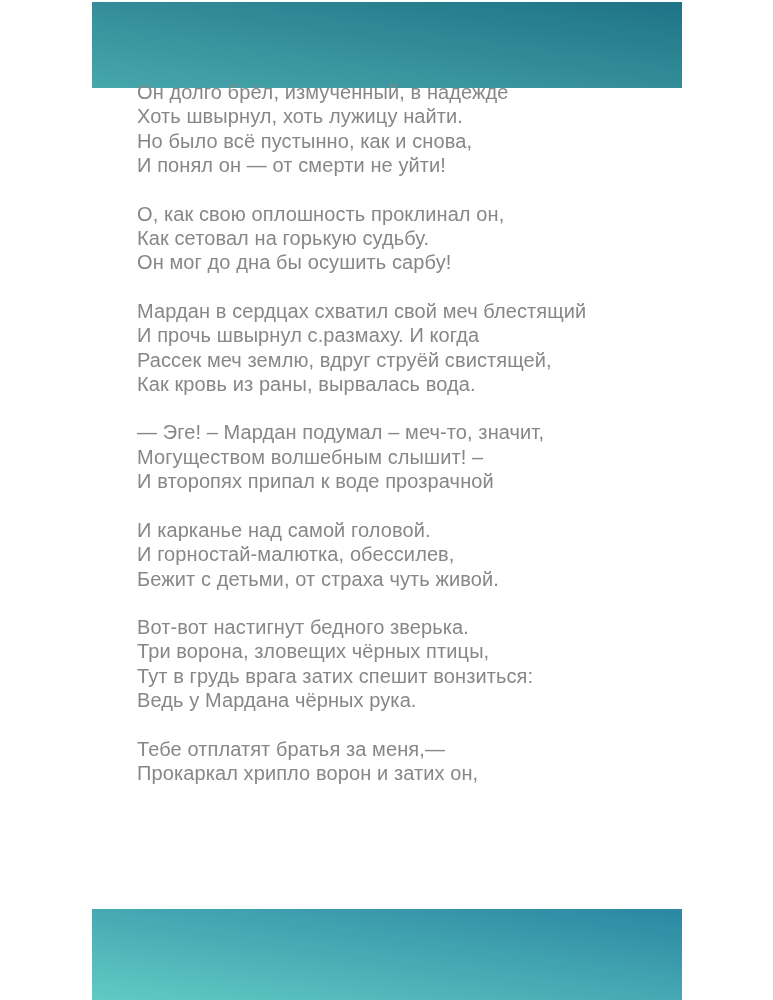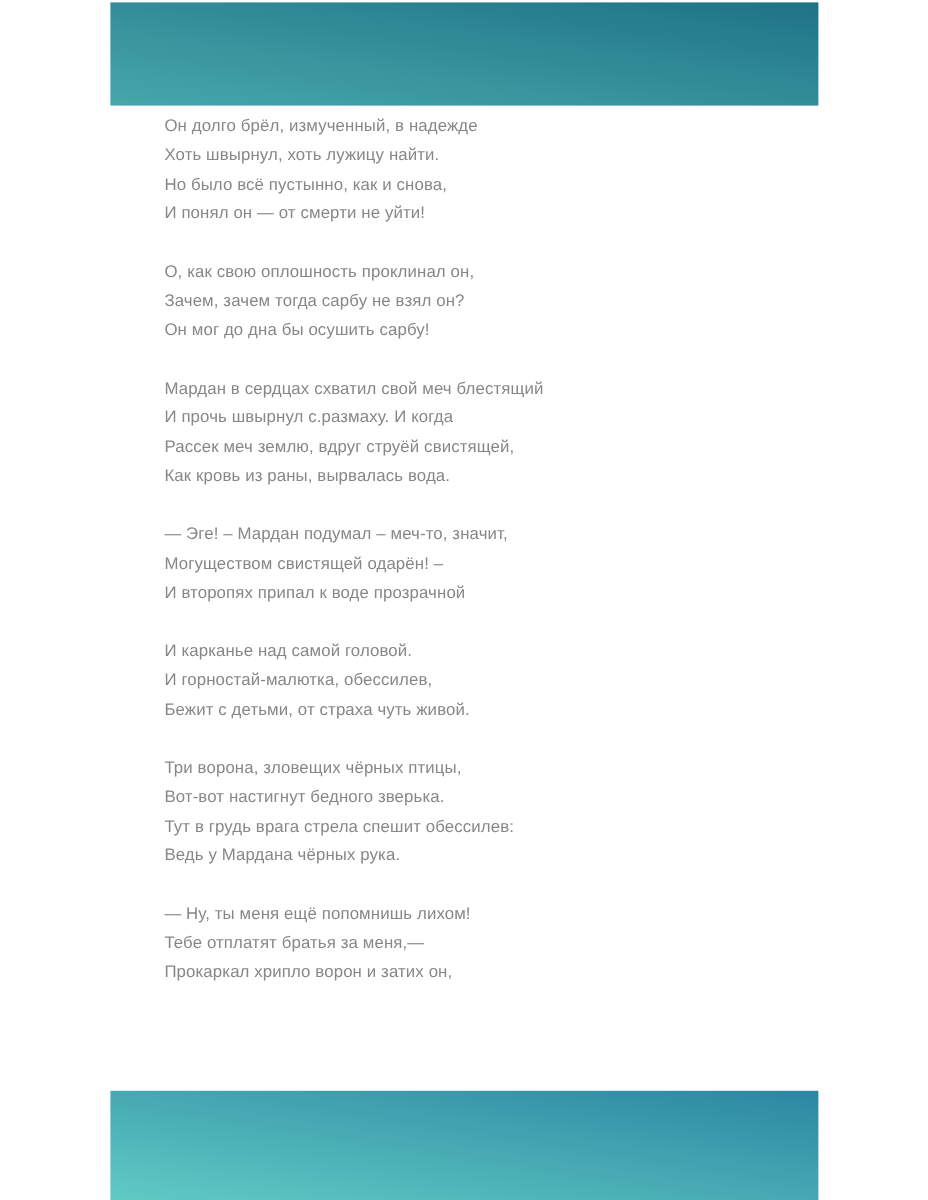--- a/index.html
+++ b/index.html
@@ -26,23 +26,23 @@
     background: linear-gradient(to bottom left, var(--hdr-from, #1e7386), var(--hdr-to, #47a7ab));
   }
   .band-bottom {
     top: 909px;
     height: 91px;
     background: linear-gradient(to bottom left, var(--ftr-from, #2b87a2), var(--ftr-to, #61cac4));
   }
   .poem {
     position: absolute;
     left: 137px;
-    top: 92px;
+    top: 80px;
     color: var(--text-color, #878787);
-    font-size: 14px;
+    font-size: 20px;
     line-height: 24.4px;
     letter-spacing: 0.1px;
   }
   .stanza {
     margin: 0 0 24px 0;
   }
   .poem p {
     margin: 0;
     white-space: nowrap;
   }
@@ -58,52 +58,51 @@
 
     <div class="stanza">
       <p>Он долго брёл, измученный, в надежде</p>
       <p>Хоть швырнул, хоть лужицу найти.</p>
       <p>Но было всё пустынно, как и снова,</p>
       <p>И понял он — от смерти не уйти!</p>
     </div>
 
     <div class="stanza">
       <p>О, как свою оплошность проклинал он,</p>
-      <p>Зачем, зачем тогда сарбу не взял он?</p>
+      <p>Как сетовал на горькую судьбу.</p>
       <p>Он мог до дна бы осушить сарбу!</p>
     </div>
 
     <div class="stanza">
       <p>Мардан в сердцах схватил свой меч блестящий</p>
       <p>И прочь швырнул с.размаху. И когда</p>
       <p>Рассек меч землю, вдруг струёй свистящей,</p>
       <p>Как кровь из раны, вырвалась вода.</p>
     </div>
 
     <div class="stanza">
       <p>— Эге! – Мардан подумал – меч-то, значит,</p>
-      <p>Могуществом свистящей одарён! –</p>
+      <p>Могуществом волшебным слышит! –</p>
       <p>И второпях припал к воде прозрачной</p>
     </div>
 
     <div class="stanza">
       <p>И карканье над самой головой.</p>
       <p>И горностай-малютка, обессилев,</p>
       <p>Бежит с детьми, от страха чуть живой.</p>
     </div>
 
     <div class="stanza">
+      <p>Вот-вот настигнут бедного зверька.</p>
       <p>Три ворона, зловещих чёрных птицы,</p>
-      <p>Вот-вот настигнут бедного зверька.</p>
-      <p>Тут в грудь врага стрела спешит обессилев:</p>
+      <p>Тут в грудь врага затих спешит вонзиться:</p>
       <p>Ведь у Мардана чёрных рука.</p>
     </div>
 
     <div class="stanza">
-      <p>— Ну, ты меня ещё попомнишь лихом!</p>
       <p>Тебе отплатят братья за меня,—</p>
       <p>Прокаркал хрипло ворон и затих он,</p>
     </div>
 
   </div>
 
   <div class="band band-bottom"></div>
 
 </div>
 

